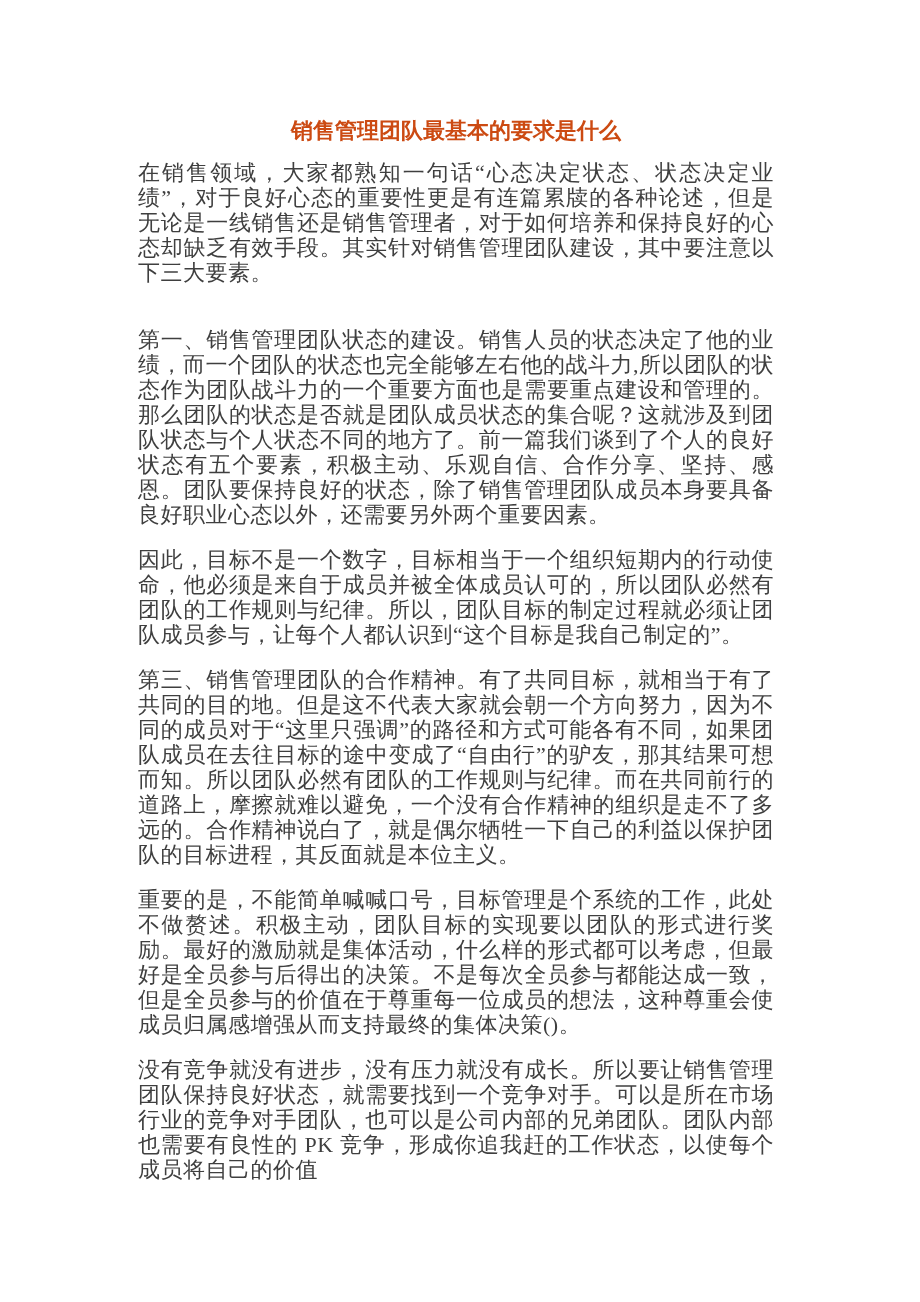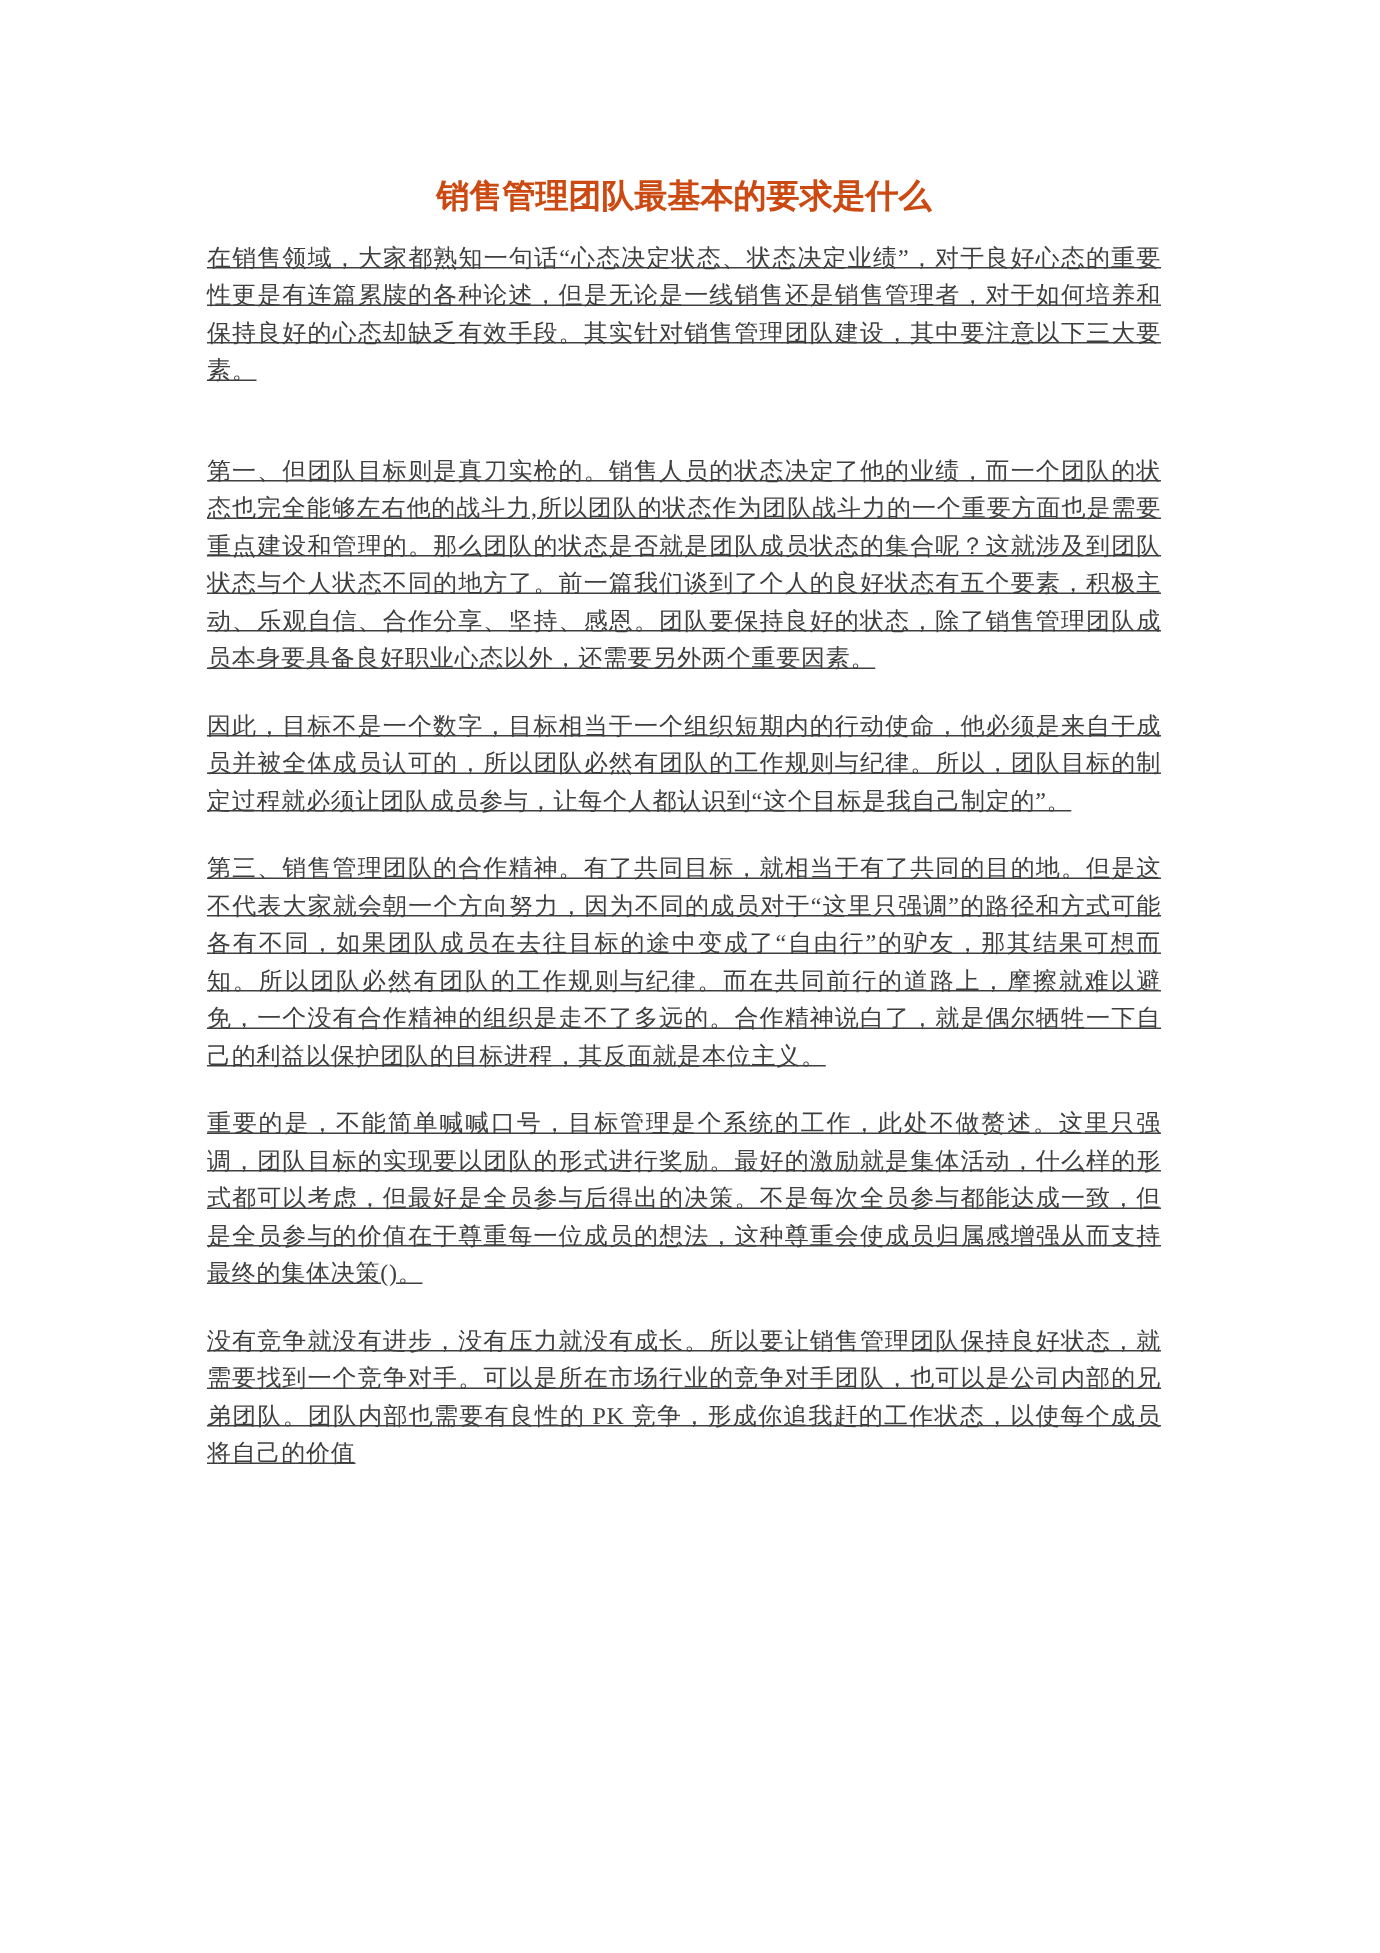--- a/index.html
+++ b/index.html
@@ -20,45 +20,44 @@
     font-family: "Liberation Sans", "DejaVu Sans", sans-serif;
     font-size: 22px;
     line-height: 30px;
     font-weight: bold;
     text-align: center;
     color: var(--title-color, #cc4a12);
     margin: 0 0 14px 0;
   }
   .para {
     font-family: "Liberation Serif", "DejaVu Serif", serif;
-    font-size: 16px;
+    font-size: 22px;
     line-height: 25px;
     color: var(--text-color, #3f3f3f);
     text-align: justify;
     text-justify: inter-ideograph;
     margin: 0 0 20px 0;
     letter-spacing: 0.5px;
-    text-decoration: underline;
   }
   .para.intro {
     margin-bottom: 42px;
   }
 </style>
 </head>
 <body>
 
 <div class="page">
   <h1 class="doc-title">销售管理团队最基本的要求是什么</h1>
 
   <p class="para intro">在销售领域，大家都熟知一句话“心态决定状态、状态决定业绩”，对于良好心态的重要性更是有连篇累牍的各种论述，但是无论是一线销售还是销售管理者，对于如何培养和保持良好的心态却缺乏有效手段。其实针对销售管理团队建设，其中要注意以下三大要素。</p>
 
-  <p class="para">第一、但团队目标则是真刀实枪的。销售人员的状态决定了他的业绩，而一个团队的状态也完全能够左右他的战斗力,所以团队的状态作为团队战斗力的一个重要方面也是需要重点建设和管理的。那么团队的状态是否就是团队成员状态的集合呢？这就涉及到团队状态与个人状态不同的地方了。前一篇我们谈到了个人的良好状态有五个要素，积极主动、乐观自信、合作分享、坚持、感恩。团队要保持良好的状态，除了销售管理团队成员本身要具备良好职业心态以外，还需要另外两个重要因素。</p>
+  <p class="para">第一、销售管理团队状态的建设。销售人员的状态决定了他的业绩，而一个团队的状态也完全能够左右他的战斗力,所以团队的状态作为团队战斗力的一个重要方面也是需要重点建设和管理的。那么团队的状态是否就是团队成员状态的集合呢？这就涉及到团队状态与个人状态不同的地方了。前一篇我们谈到了个人的良好状态有五个要素，积极主动、乐观自信、合作分享、坚持、感恩。团队要保持良好的状态，除了销售管理团队成员本身要具备良好职业心态以外，还需要另外两个重要因素。</p>
 
 
   <p class="para">因此，目标不是一个数字，目标相当于一个组织短期内的行动使命，他必须是来自于成员并被全体成员认可的，所以团队必然有团队的工作规则与纪律。所以，团队目标的制定过程就必须让团队成员参与，让每个人都认识到“这个目标是我自己制定的”。</p>
 
   <p class="para">第三、销售管理团队的合作精神。有了共同目标，就相当于有了共同的目的地。但是这不代表大家就会朝一个方向努力，因为不同的成员对于“这里只强调”的路径和方式可能各有不同，如果团队成员在去往目标的途中变成了“自由行”的驴友，那其结果可想而知。所以团队必然有团队的工作规则与纪律。而在共同前行的道路上，摩擦就难以避免，一个没有合作精神的组织是走不了多远的。合作精神说白了，就是偶尔牺牲一下自己的利益以保护团队的目标进程，其反面就是本位主义。</p>
 
 
-  <p class="para">重要的是，不能简单喊喊口号，目标管理是个系统的工作，此处不做赘述。这里只强调，团队目标的实现要以团队的形式进行奖励。最好的激励就是集体活动，什么样的形式都可以考虑，但最好是全员参与后得出的决策。不是每次全员参与都能达成一致，但是全员参与的价值在于尊重每一位成员的想法，这种尊重会使成员归属感增强从而支持最终的集体决策()。</p>
+  <p class="para">重要的是，不能简单喊喊口号，目标管理是个系统的工作，此处不做赘述。积极主动，团队目标的实现要以团队的形式进行奖励。最好的激励就是集体活动，什么样的形式都可以考虑，但最好是全员参与后得出的决策。不是每次全员参与都能达成一致，但是全员参与的价值在于尊重每一位成员的想法，这种尊重会使成员归属感增强从而支持最终的集体决策()。</p>
 
   <p class="para">没有竞争就没有进步，没有压力就没有成长。所以要让销售管理团队保持良好状态，就需要找到一个竞争对手。可以是所在市场行业的竞争对手团队，也可以是公司内部的兄弟团队。团队内部也需要有良性的 PK 竞争，形成你追我赶的工作状态，以使每个成员将自己的价值</p>
 </div>
 
 </body></html>

